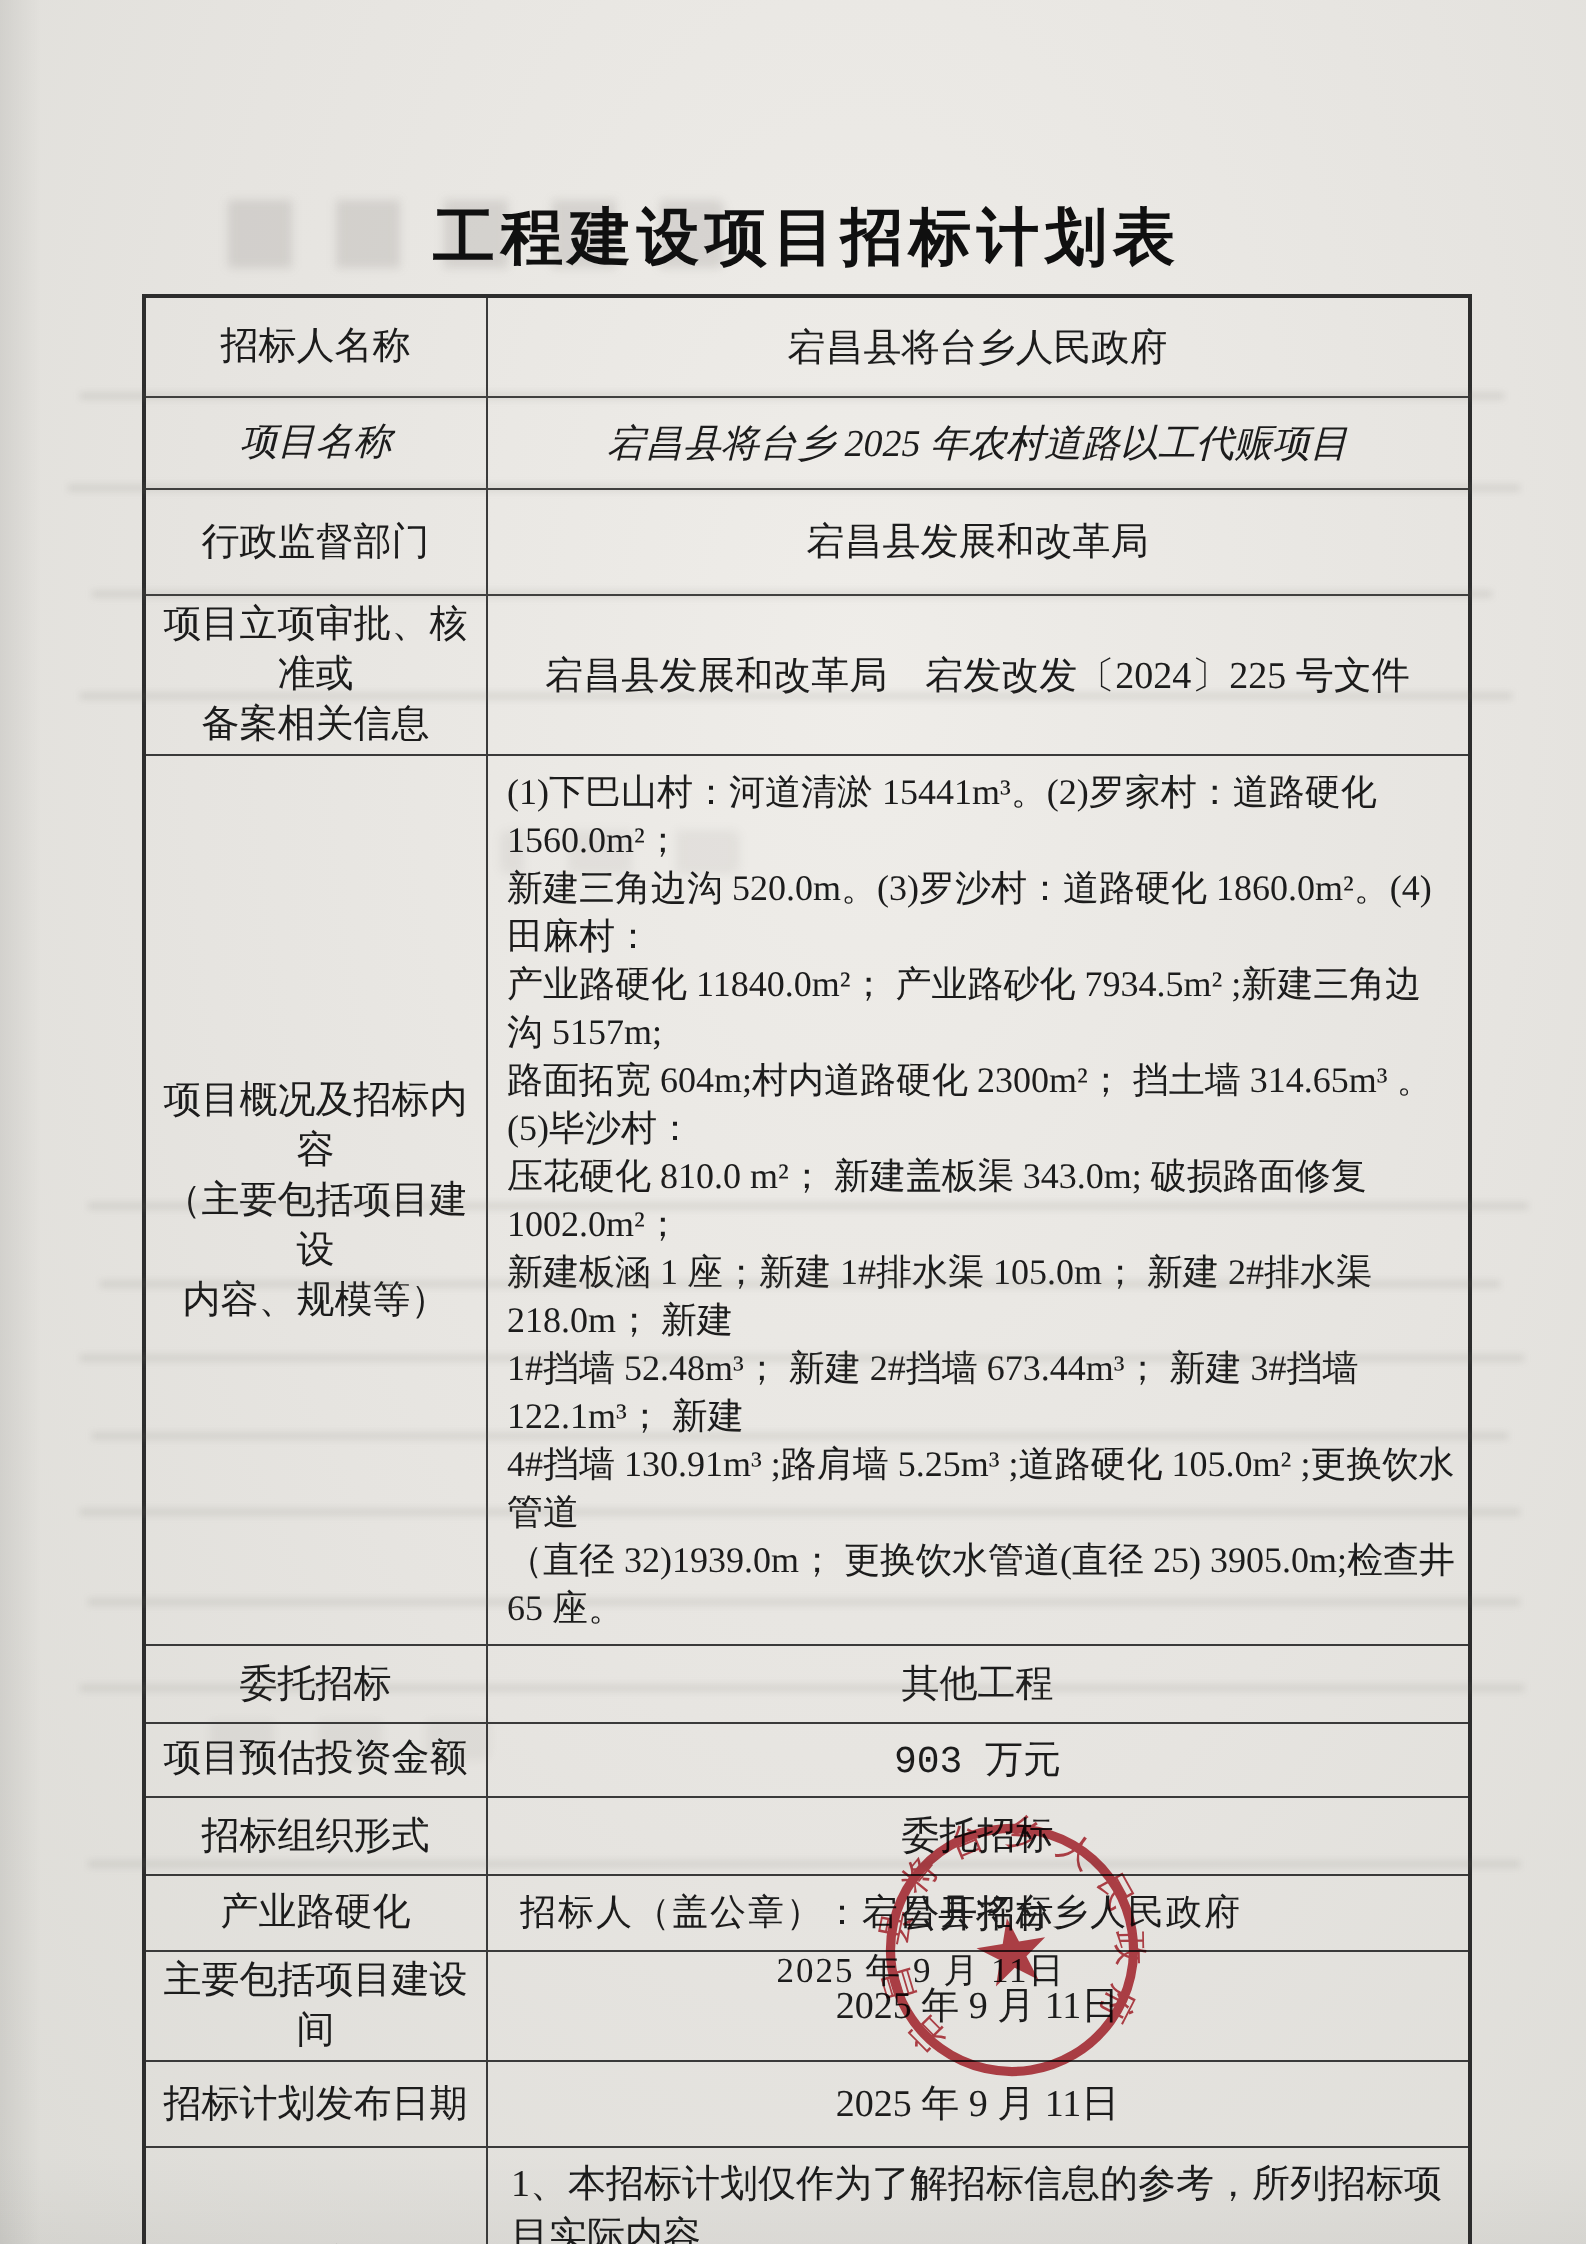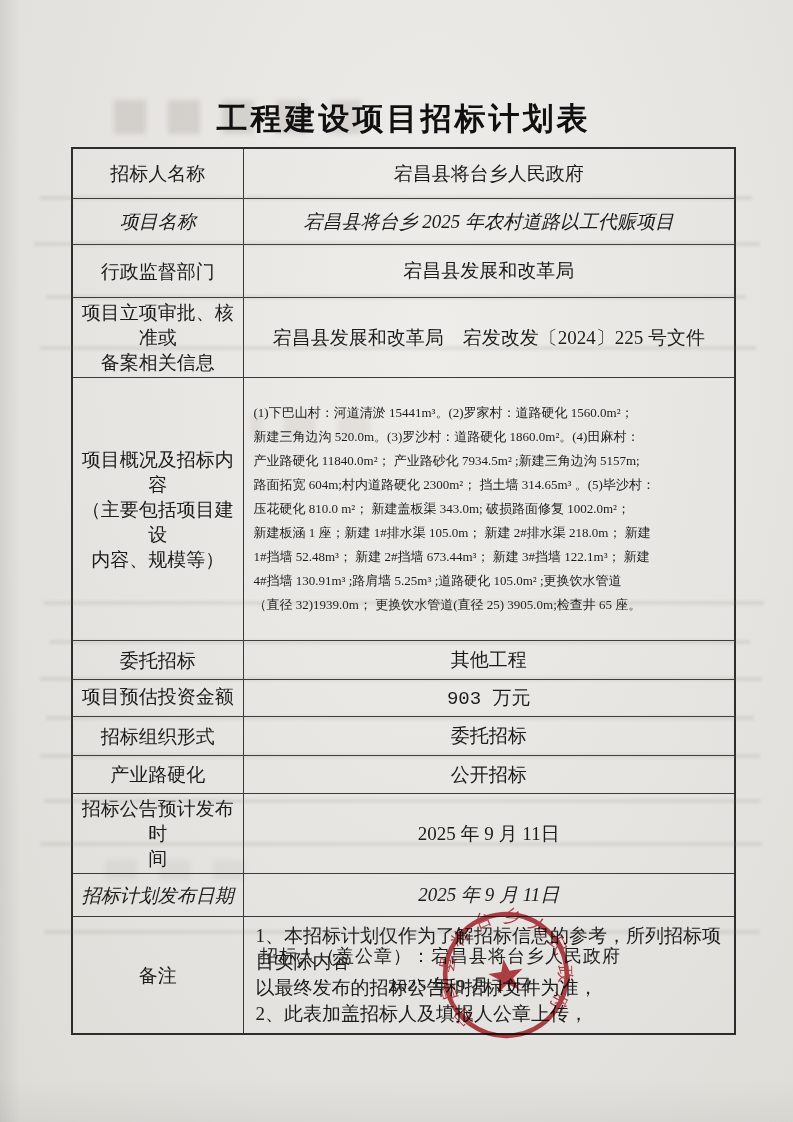--- a/index.html
+++ b/index.html
@@ -36,23 +36,23 @@
     font-size:19px;
     vertical-align:middle;
     white-space:pre-line;
     padding:2px 8px;
   }
   td.lbl{width:171px;text-align:center;line-height:25px;}
   td.val{text-align:center;}
   tr.h50 td{height:45px;} tr.h46 td{height:41px;font-style:italic;} tr.h53 td{height:48px;}
   tr.h51 td{height:46px;margin-top:36px;} tr.h255 td{height:250px;} tr.h39 td{height:34px;}
   tr.h37 td{height:32px;font-family:Liberation Mono, monospace;} tr.h38 td{height:33px;} tr.h45 td{height:40px;}
-  tr.h43 td{height:38px;font-style:italic;} tr.h88 td{height:83px;}
+  tr.h43 td{height:38px;} tr.h88 td{height:83px;}
   tr.big td.val{
-    text-align:left;font-size:13px;line-height:24px;padding:6px 6px 6px 10px;
+    text-align:left;font-size:18px;line-height:24px;padding:6px 6px 6px 10px;
   }
   tr.notes td.val{
     text-align:left;line-height:26px;padding:6px 8px 6px 12px;
   }
   .sign-line{
     position:absolute;left:108px;top:944px;width:665px;
     text-align:center;font-size:18px;letter-spacing:1px;
   }
   .date-line{
     position:absolute;left:128px;top:973px;width:665px;
@@ -139,21 +139,21 @@
     </tr>
     <tr class="h39">
       <td class="lbl">招标组织形式</td>
       <td class="val">委托招标</td>
     </tr>
     <tr class="h38">
       <td class="lbl">产业路硬化</td>
       <td class="val">公开招标</td>
     </tr>
     <tr class="h45">
-      <td class="lbl">招标公告预计发布时
+      <td class="lbl">主要包括项目建设
 间</td>
       <td class="val">2025 年 9 月 11日</td>
     </tr>
     <tr class="h43">
       <td class="lbl">招标计划发布日期</td>
       <td class="val">2025 年 9 月 11日</td>
     </tr>
     <tr class="h88 notes">
       <td class="lbl">备注</td>
       <td class="val">1、本招标计划仅作为了解招标信息的参考，所列招标项目实际内容

